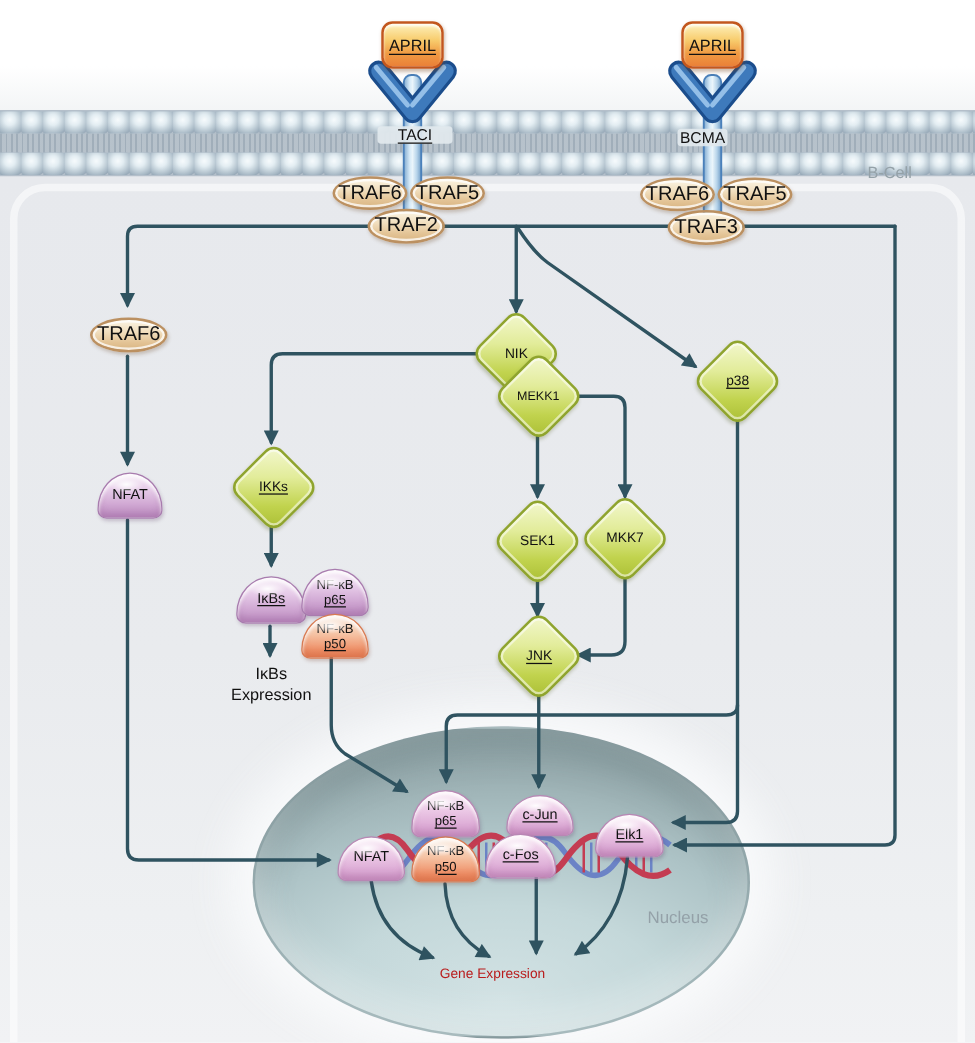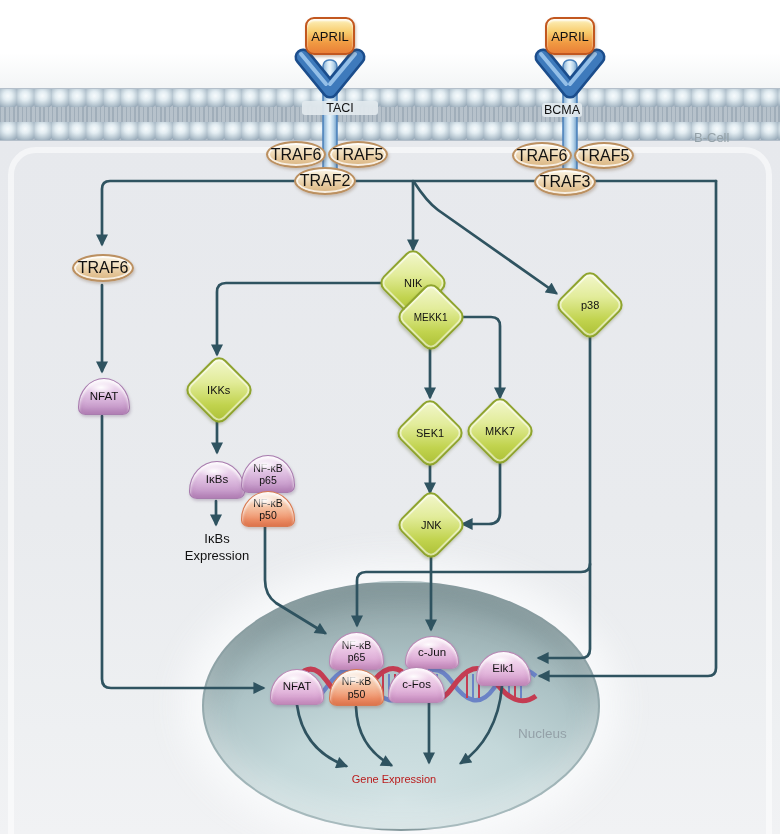--- a/index.html
+++ b/index.html
@@ -19,21 +19,21 @@
   .tails{position:absolute;left:0;top:19px;width:780px;height:15px;opacity:.85;
     background:repeating-linear-gradient(90deg,#9dabb7 0 1.5px,#b7c2cb 1.5px 4.5px,#9dabb7 4.5px 6px,#b7c2cb 6px 8.65px);}
   
   .nucleus{left:202px;top:581px;width:398px;height:250px;border-radius:50%;
     background:radial-gradient(ellipse 105% 95% at 50% 88%,#d2e2e4 0%,#c4d8da 32%,#adc3c6 58%,#95a9ac 82%,#8a9ea1 100%);
     box-shadow:0 0 34px 20px rgba(250,251,252,.9), inset 0 -14px 28px rgba(255,255,255,.4), inset 0 14px 30px rgba(60,80,85,.22);
     border:2px solid rgba(125,145,148,.45);box-sizing:border-box;}
   
   .lbl{position:absolute;text-align:center;}
   .gray{color:#94a1a8;}
-  .u{text-underline-offset:2px;}
+  .u{text-decoration:underline;text-underline-offset:2px;}
   
   .april{position:absolute;display:flex;align-items:center;justify-content:center;
     border-radius:9px;font-size:13px;border:2px solid #c2571f;box-sizing:border-box;
     background:linear-gradient(180deg,#fdf1bd 0%,#f8cd6e 38%,#f09a42 70%,#ea8038 100%);
     box-shadow:inset 0 2px 2px rgba(255,255,255,.85),1px 2px 3px rgba(120,70,30,.35);}
   .oval{position:absolute;display:flex;align-items:center;justify-content:center;
     border-radius:50%;font-size:16px;border:2px solid #bb9061;box-sizing:border-box;
     background:linear-gradient(180deg,#fbf4e3 0%,#f1debd 40%,#e3c395 75%,#d9b582 100%);
     box-shadow:inset 0 0 0 2px rgba(255,255,255,.75),1px 2px 3px rgba(120,90,60,.3);}
   .diamond{position:absolute;width:52px;height:52px;transform:rotate(45deg);
@@ -136,21 +136,21 @@
     </g>
   </svg>
 
   <div class="april" style="left:305px;top:17px;width:50px;height:38px">
     <span class="u">APRIL</span>
     </div>
   <div class="april" style="left:545px;top:17px;width:50px;height:38px">
     <span class="u">APRIL</span>
     </div>
 
-  <div class="lbl" style="left:302px;top:101px;width:76px;font-size:12.5px;background:rgba(226,233,238,.92);border-radius:3px"><span class="u">TACI</span></div>
+  <div class="lbl" style="left:302px;top:101px;width:60px;font-size:12.5px;background:rgba(226,233,238,.92);border-radius:3px"><span class="u">TACI</span></div>
   <div class="lbl" style="left:542px;top:103px;width:40px;font-size:12.5px;background:rgba(226,233,238,.92);border-radius:3px">BCMA</div>
   <div class="lbl gray" style="left:694px;top:130px;width:70px;font-size:13px;text-align:left">B-Cell</div>
 
   <div class="oval" style="left:266px;top:141px;width:60px;height:27px">
     <span>TRAF6</span>
     </div>
   <div class="oval" style="left:328px;top:141px;width:60px;height:27px">
     <span>TRAF5</span>
     </div>
   <div class="oval" style="left:294px;top:167px;width:62px;height:28px">

